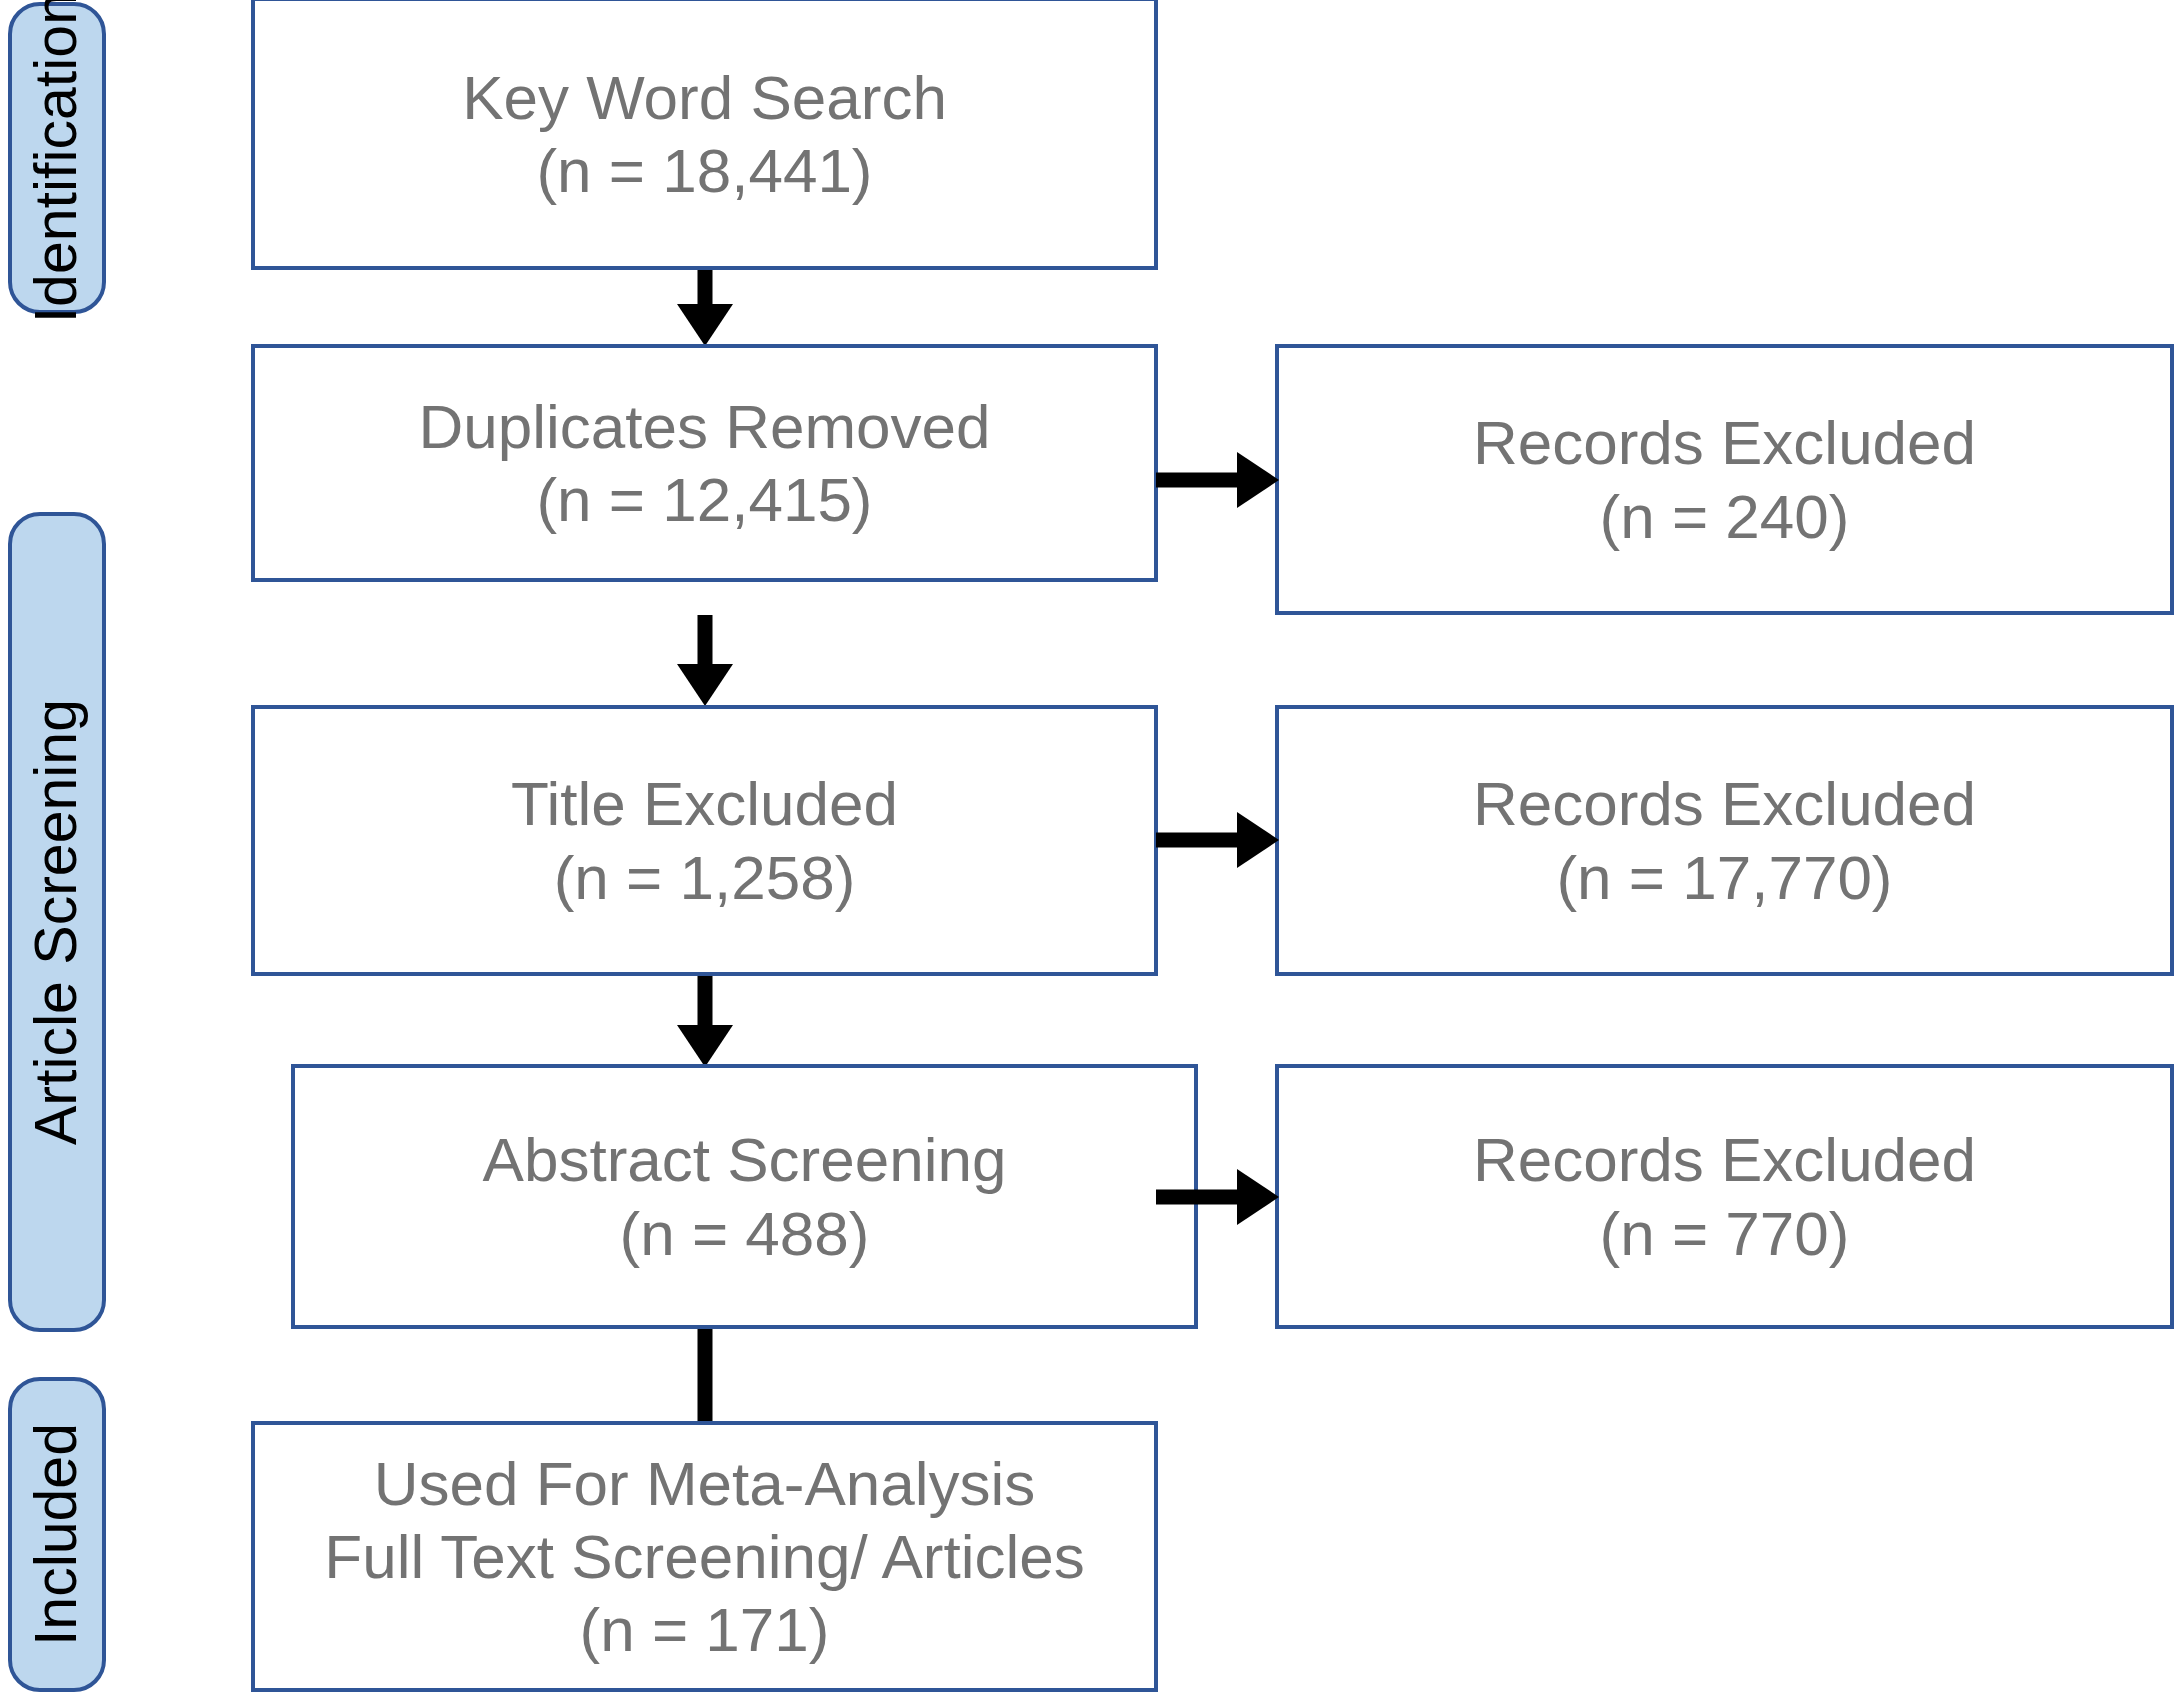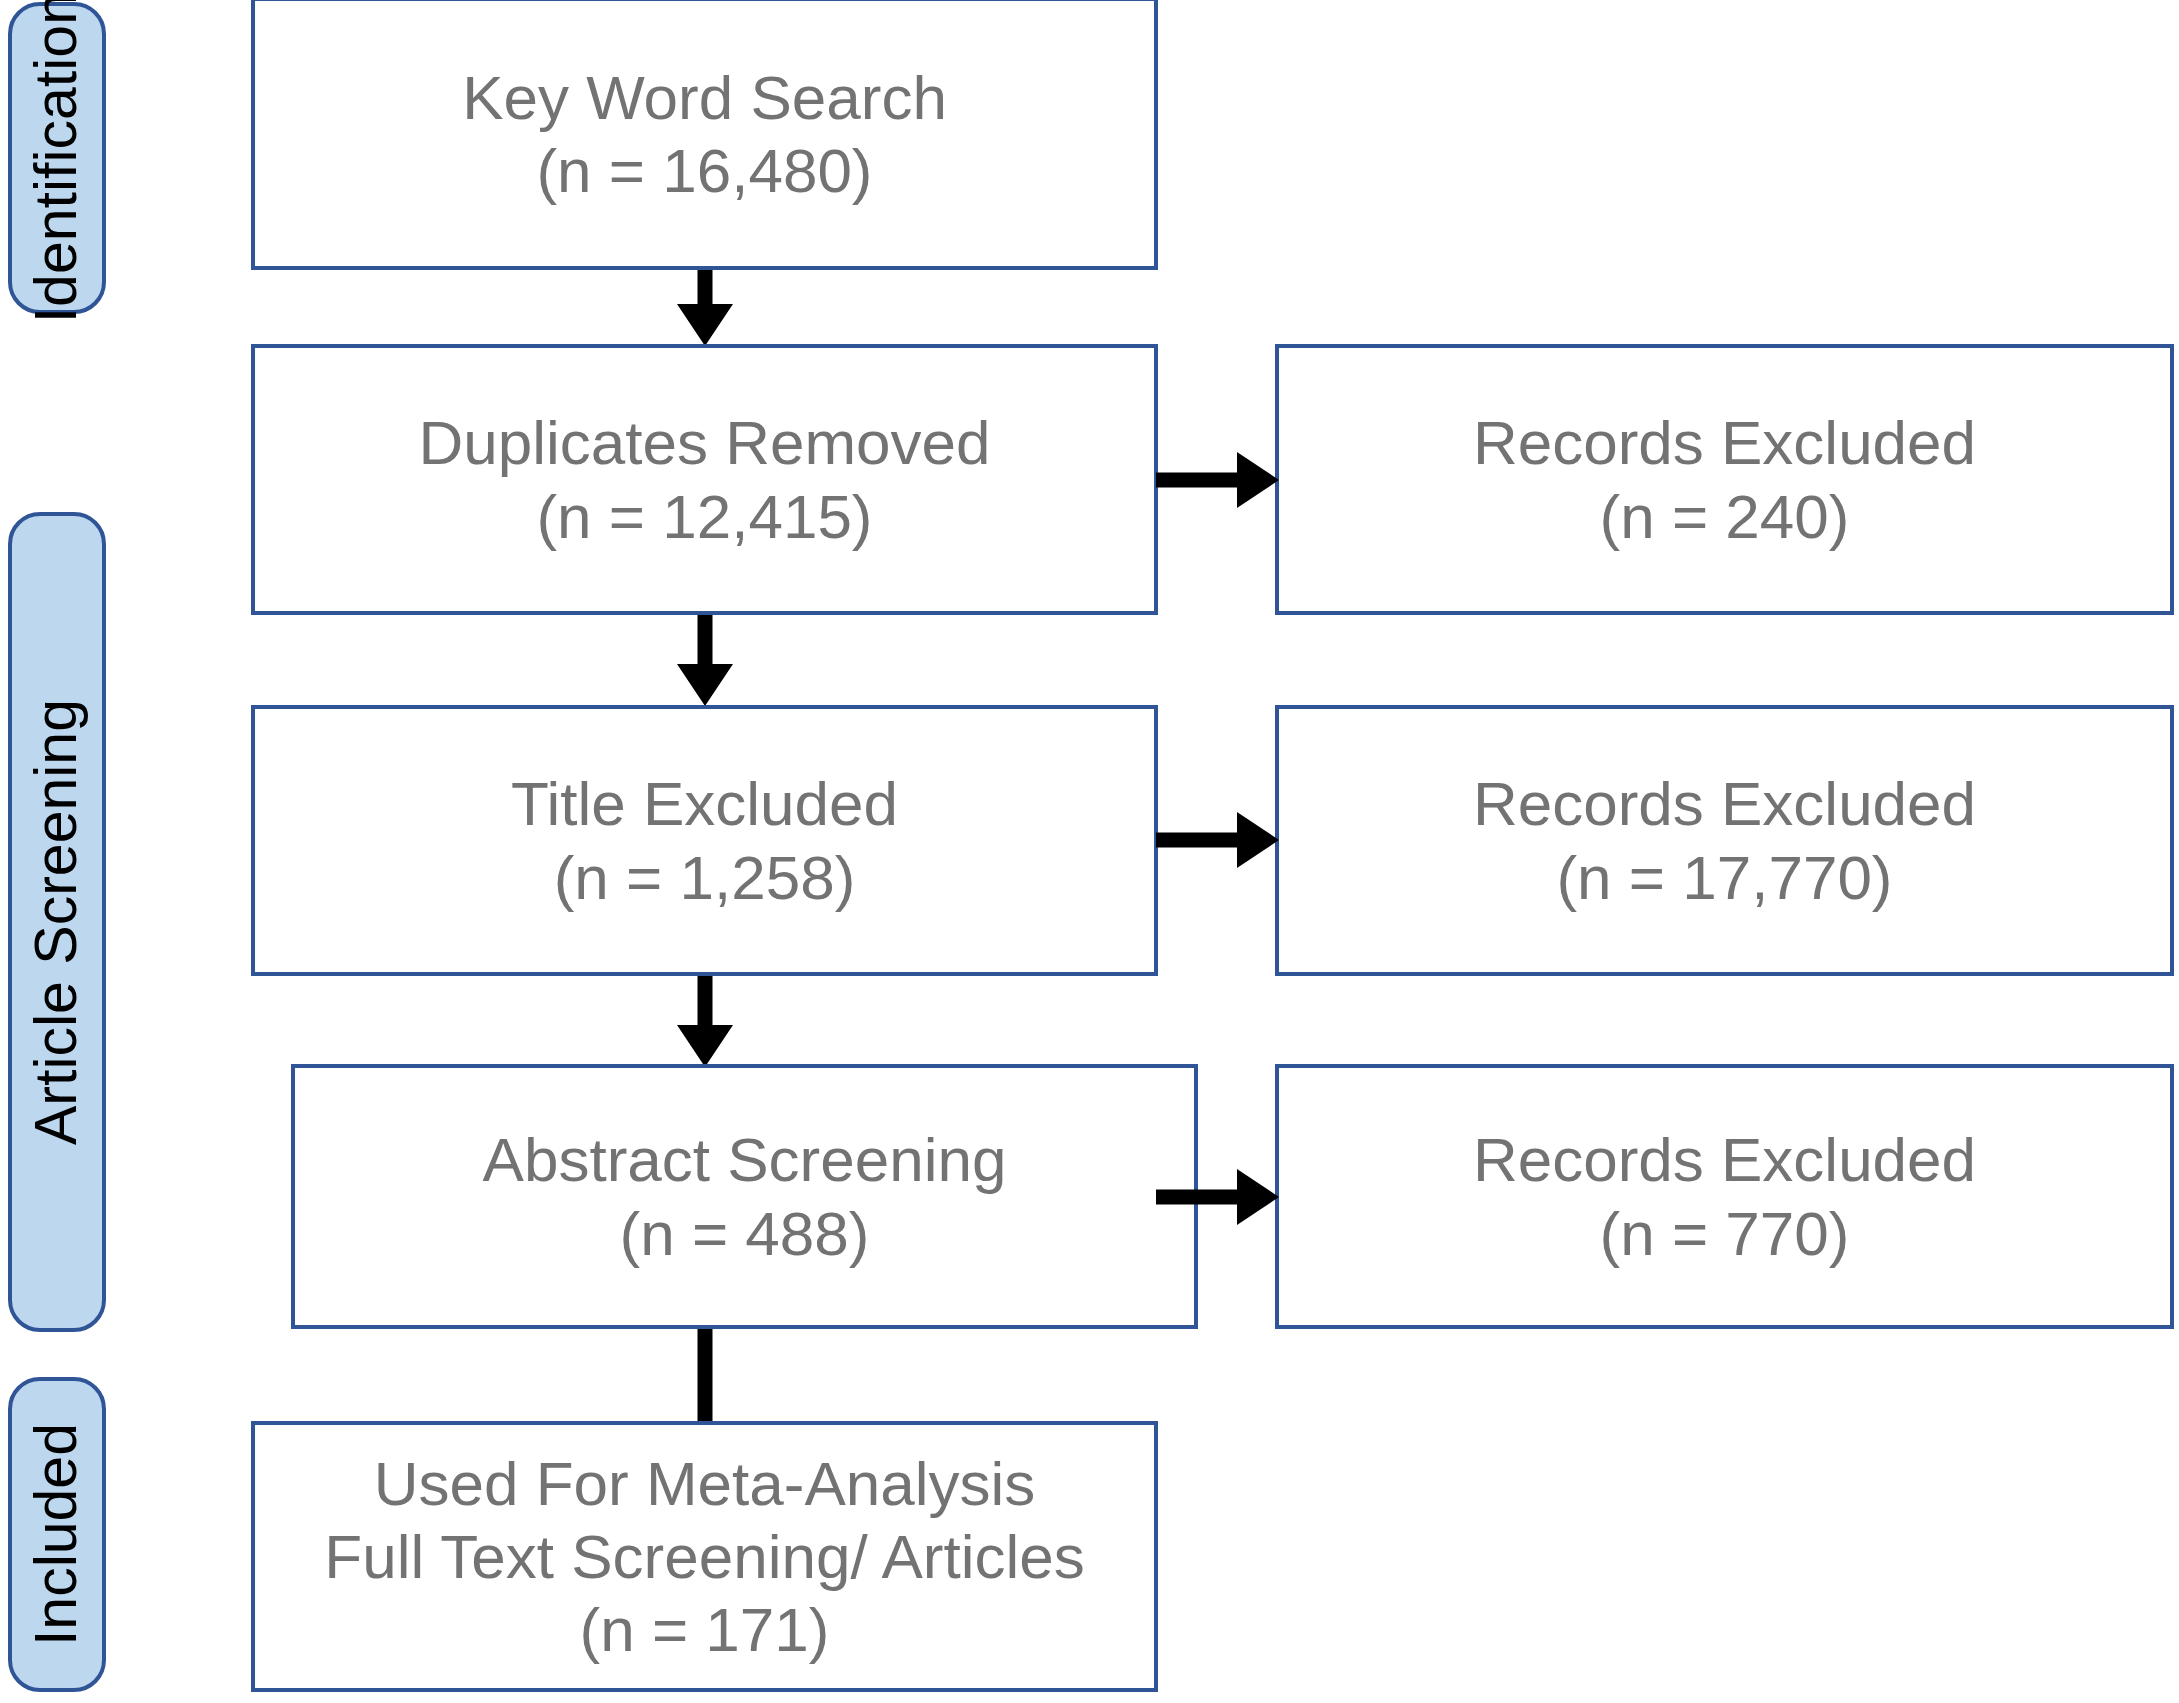--- a/index.html
+++ b/index.html
@@ -121,29 +121,29 @@
   <div class="stage-pill" style="left:7.6px; top:512px; width:98px; height:820px;">
     <span class="pill-label">Article Screening</span>
   </div>
 
   <div class="stage-pill" style="left:7.6px; top:1377px; width:98px; height:315px;">
     <span class="pill-label">Included</span>
   </div>
 
   <div class="flow-box" style="left:251px; top:-2.8px; width:907px; height:273px;">
     <div class="box-line">Key Word Search</div>
-    <div class="box-line">(n = 16,480)</div>
+    <div class="box-line">(n = 18,441)</div>
   </div>
 
   <div class="arrow-v" style="left:705px; top:270px;">
     <div class="shaft" style="height:40px;"></div>
     <div class="head" style="top:34px;"></div>
   </div>
 
-  <div class="flow-box" style="left:251px; top:344px; width:907px; height:271px;">
+  <div class="flow-box" style="left:251px; top:344px; width:907px; height:238px;">
     <div class="box-line">Duplicates Removed</div>
     <div class="box-line">(n = 12,415)</div>
   </div>
 
   <div class="flow-box" style="left:1275px; top:344px; width:899px; height:271px;">
     <div class="box-line">Records Excluded</div>
     <div class="box-line">(n = 240)</div>
   </div>
 
   <div class="arrow-h" style="left:1156px; top:480px;">

